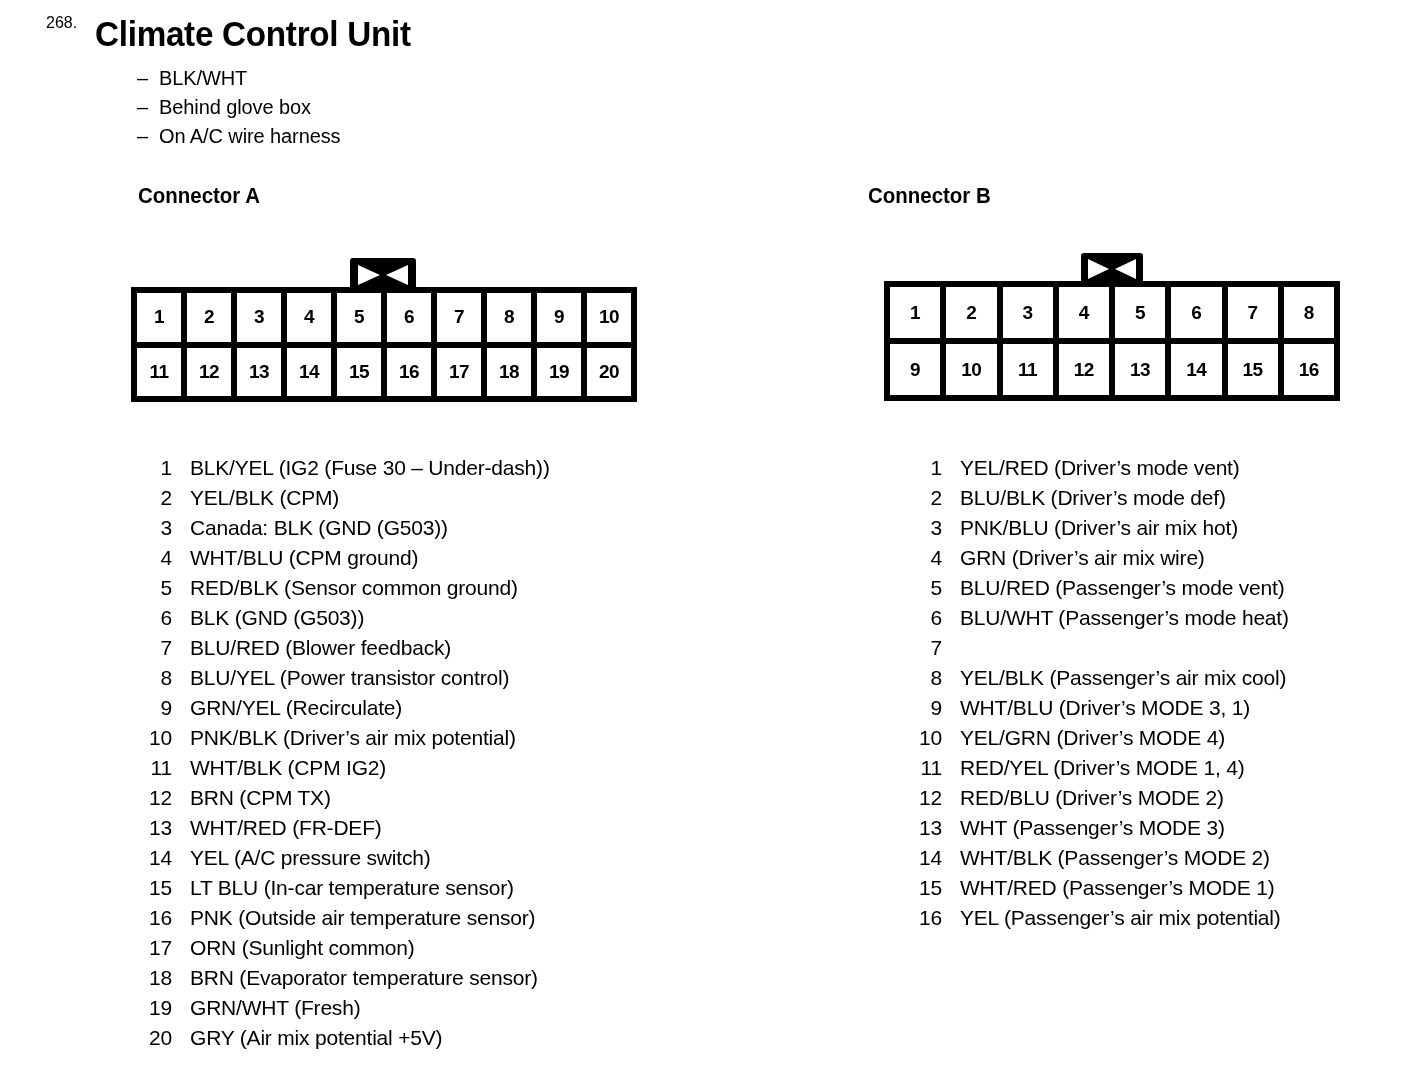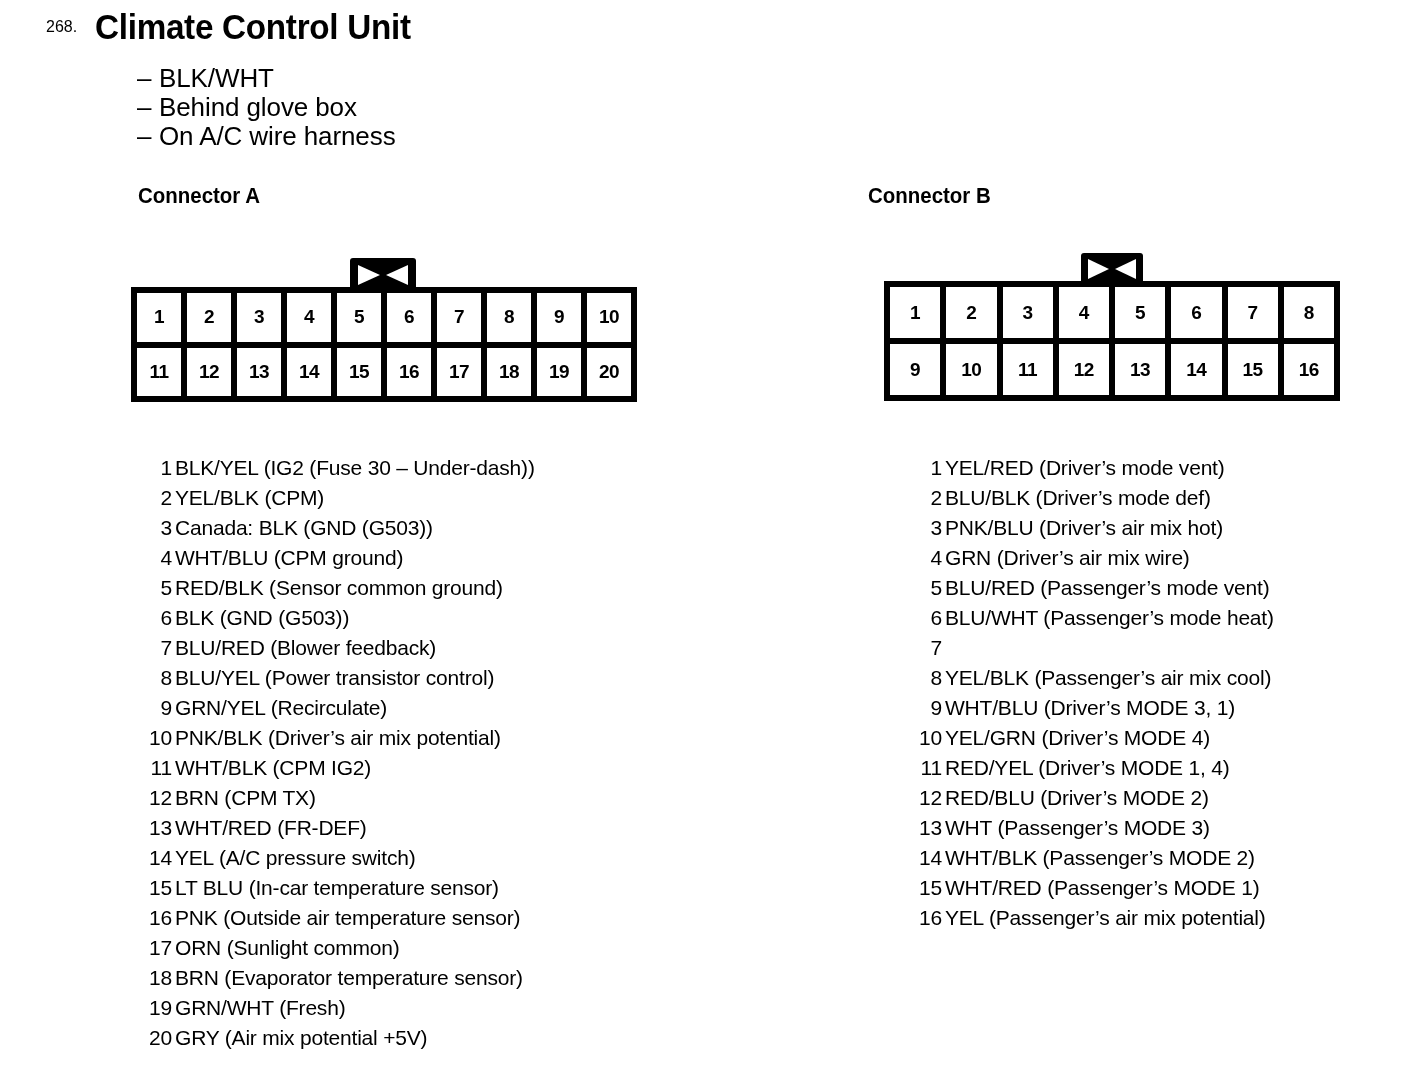--- a/index.html
+++ b/index.html
@@ -13,41 +13,41 @@
     position: relative;
     font-family: "Liberation Sans", sans-serif;
     color: #000000;
     overflow: hidden;
   }
 
   
   #title-row {
     position: absolute;
     left: 46px;
-    top: 7px;
+    top: 14px;
     display: flex;
-    align-items: center;
+    align-items: flex-start;
     white-space: nowrap;
   }
   #title-text {
     font-size: 35px;
     font-weight: bold;
     margin-left: 18px;
     letter-spacing: -0.3px;
     transform: scaleX(0.95);
     transform-origin: left center;
   }
 
   #subtitle-block {
     position: absolute;
     left: 137px;
     top: 64px;
   }
   .subtitle-line {
-    font-size: 26px;
+    font-size: 20px;
     line-height: 29px;
     white-space: nowrap;
     letter-spacing: -0.1px;
   }
   .subtitle-dash {
     display: inline-block;
     width: 22px;
   }
 
   
@@ -124,21 +124,21 @@
     height: 30px;
     white-space: nowrap;
   }
   .pin-num {
     width: 32px;
     text-align: right;
     font-size: 21px;
     letter-spacing: -0.2px;
   }
   .pin-desc {
-    margin-left: 3px;
+    margin-left: 18px;
     font-size: 21px;
     letter-spacing: -0.2px;
   }
 </style>
 </head>
 <body>
 
 <div id="title-row">
   <span>268.</span>
   <span id="title-text">Climate Control Unit</span>

